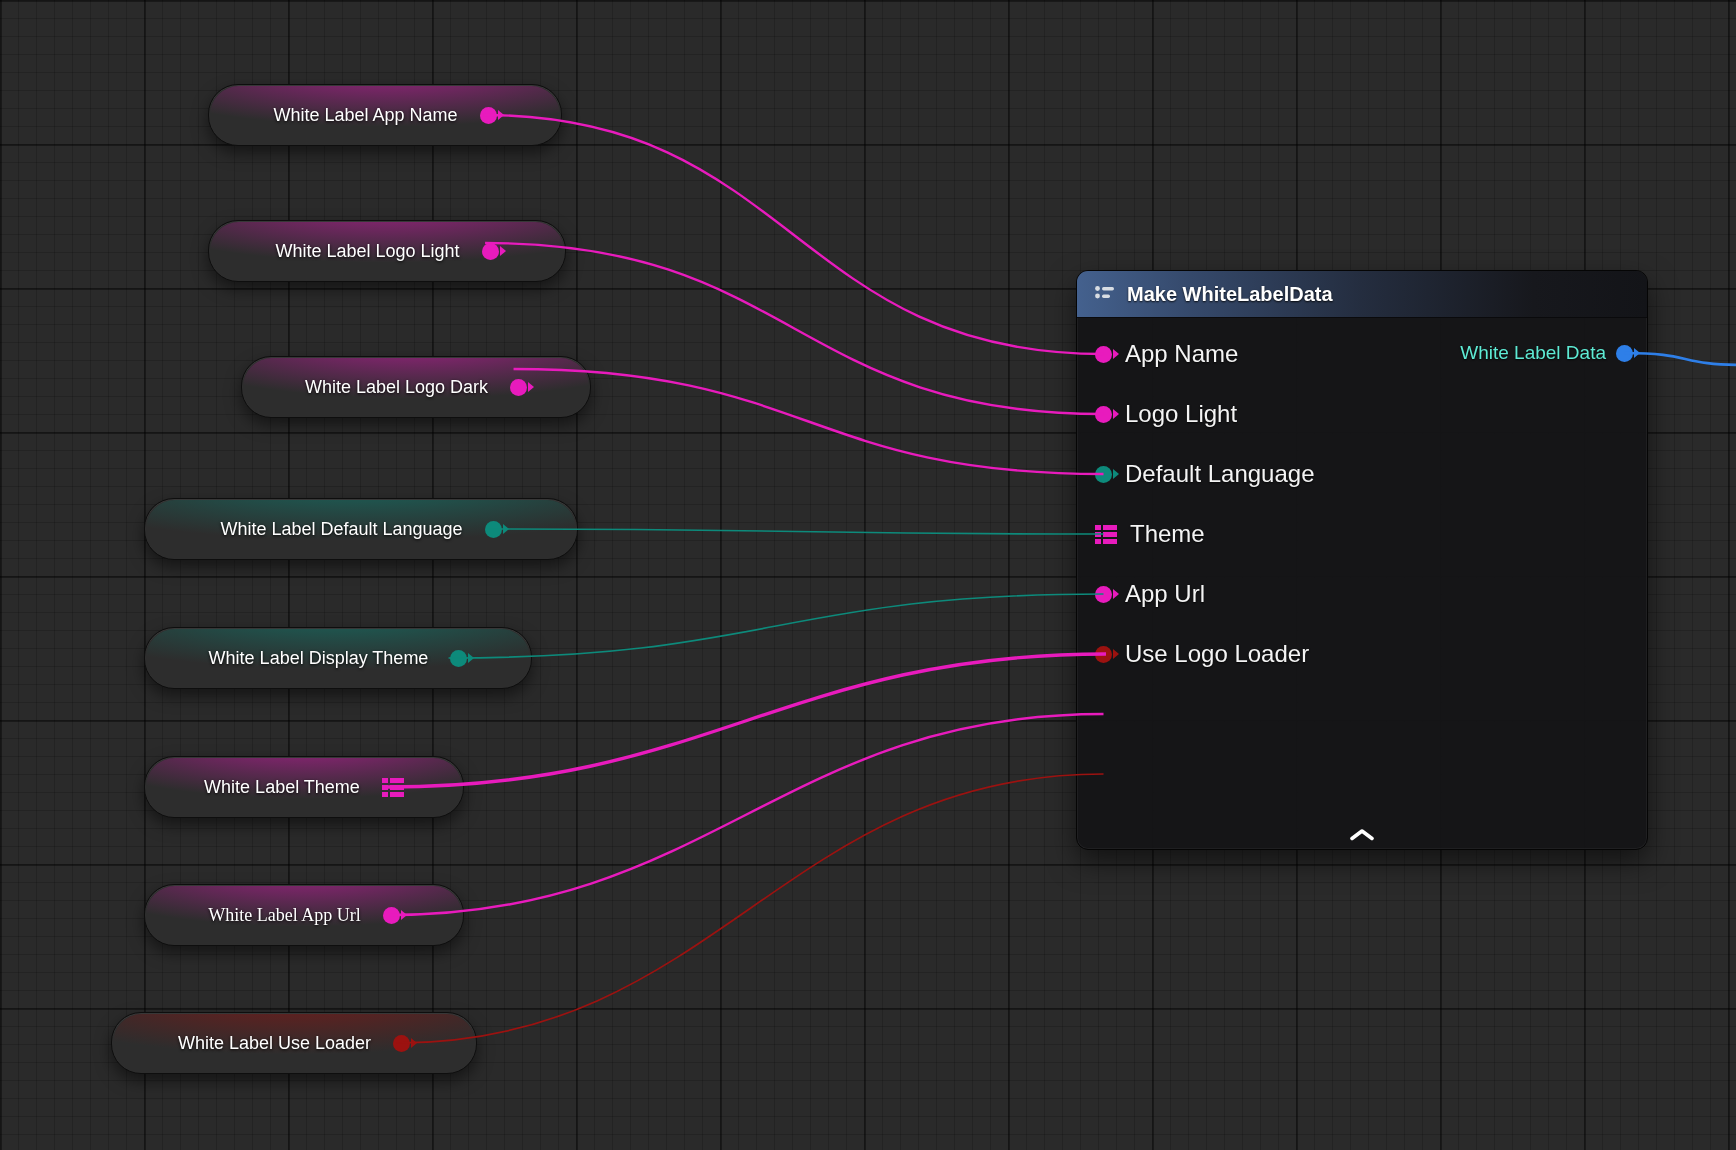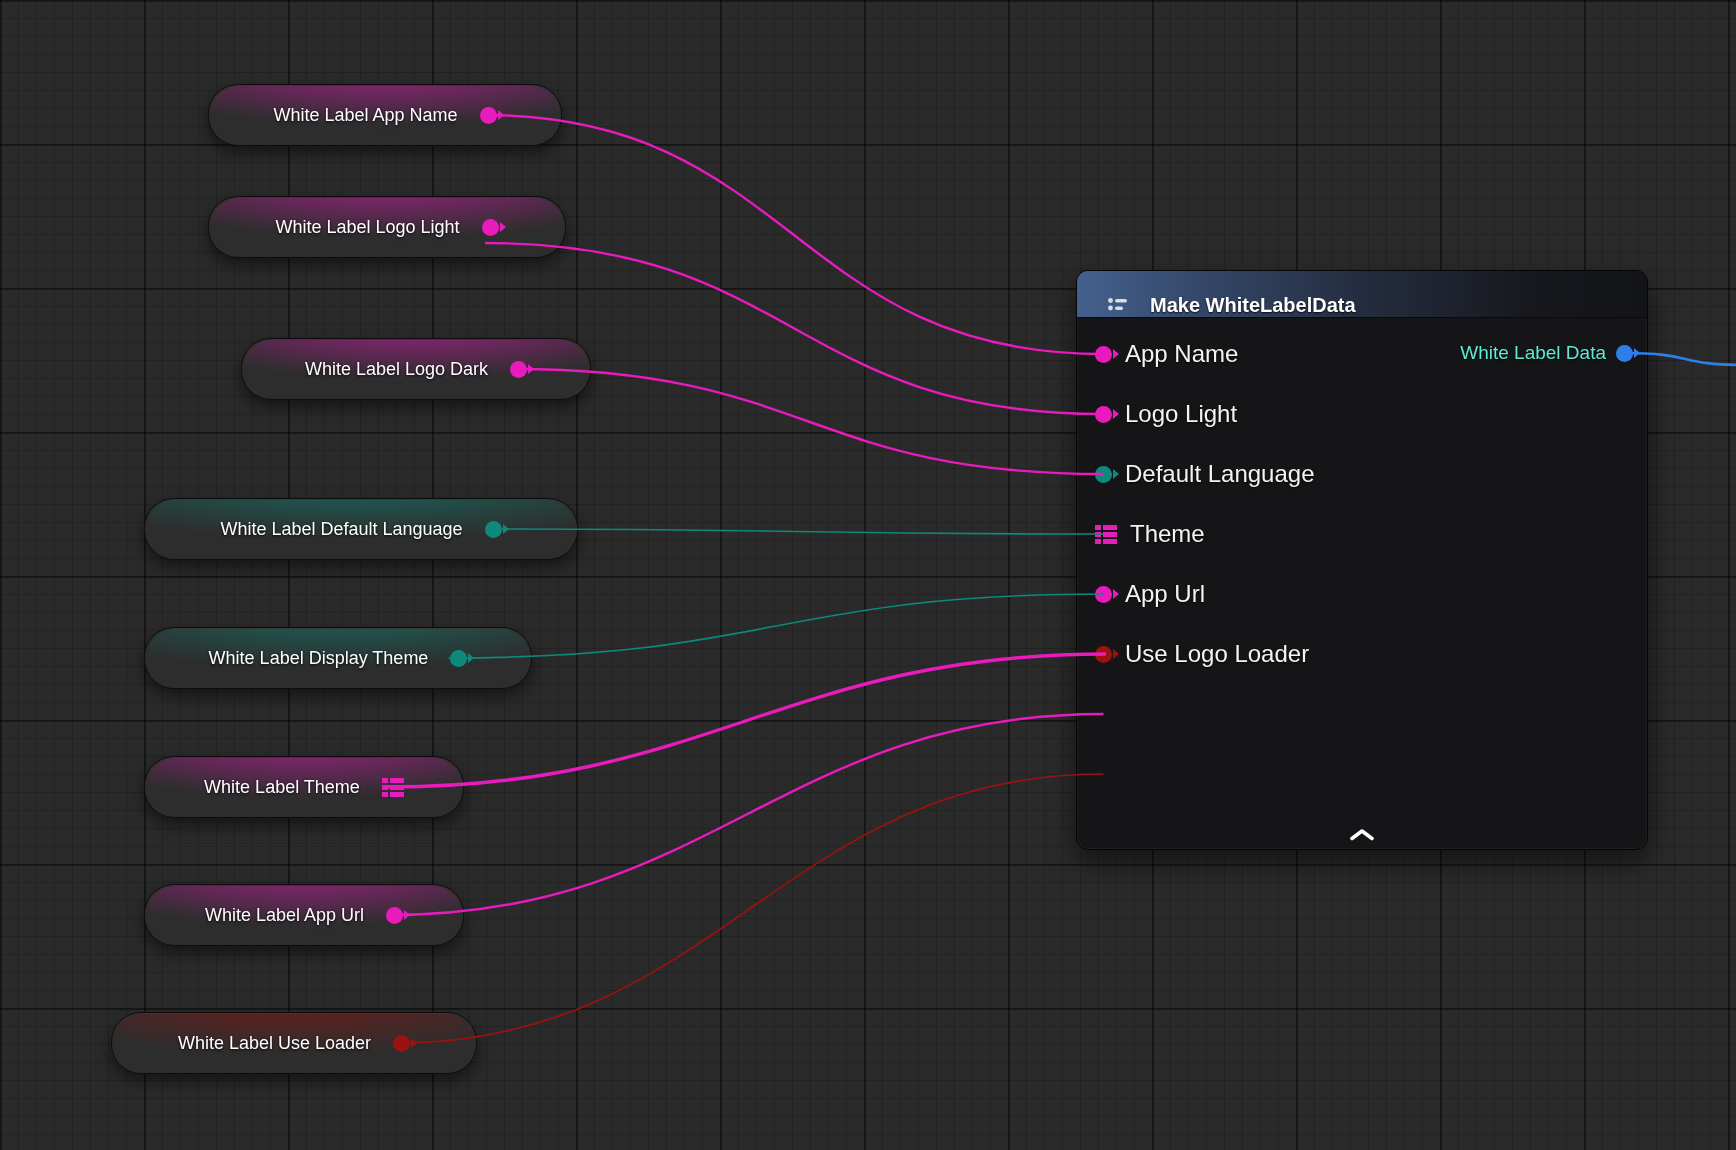--- a/index.html
+++ b/index.html
@@ -38,21 +38,21 @@
   
   .make-node{
     position:absolute;left:1076px;top:270px;width:570px;height:578px;
     background:rgba(21,21,23,0.96);border-radius:12px;border:1px solid #050505;
     box-shadow:0 12px 28px rgba(0,0,0,.55), inset 0 0 0 1px rgba(255,255,255,.045);
     z-index:2;
   }
   .make-header{
     height:46px;border-radius:11px 11px 0 0;
     background:linear-gradient(90deg,#44618e 0%,#35496b 20%,#242d3f 50%,#17181d 80%,#131418 100%);
-    display:flex;align-items:flex-end;gap:20px;padding:0 29px;border-bottom:1px solid #0a0a0c;cursor:move;
+    display:flex;align-items:center;gap:10px;padding:0 16px;border-bottom:1px solid #0a0a0c;cursor:move;
   }
   .make-title{color:#ffffff;font-size:20px;font-weight:bold;text-shadow:0 1px 2px rgba(0,0,0,.85);white-space:nowrap;}
   .pin-rows{padding-top:6px;}
   .pin-row{height:60px;display:flex;align-items:center;gap:13px;padding-left:18px;}
   .pin-row .label{color:#f4f4f4;font-size:24px;text-shadow:0 1px 2px rgba(0,0,0,.8);white-space:nowrap;}
   .output-row{position:absolute;top:52px;right:14px;height:60px;display:flex;align-items:center;gap:10px;}
   .output-row .label{color:#5eead4;font-size:19px;text-shadow:0 1px 2px rgba(0,0,0,.8);white-space:nowrap;}
   .chevron{position:absolute;left:50%;bottom:8px;transform:translateX(-50%);cursor:pointer;line-height:0;}
   
   #wires{position:absolute;left:0;top:0;z-index:3;pointer-events:none;}
@@ -72,26 +72,26 @@
       <path d="M 389.546875 915 C 709.546875 915, 783.5 714, 1103.5 714" stroke="#e81bbd" stroke-width="2.4" fill="none"></path>
       <path d="M 396.5625 1043 C 716.5625 1043, 783.5 774, 1103.5 774" stroke="#9c1210" stroke-width="1.7" fill="none"></path>
       <path d="M 1624.5 353 C 1694.5 353, 1676 365, 1746 365" stroke="#2e7fe8" stroke-width="2.6" fill="none"></path>
     </svg>
 
   <div class="var-node" style="left: 208px; top: 84px; width: 352px; --tint: #e81bbd;">
     <span class="var-label">White Label App Name</span>
     <span class="pin" style="--pin: #e81bbd;"></span>
   </div>
 
-  <div class="var-node" style="left: 208px; top: 196px; width: 356px; --tint: #e81bbd;">
+  <div class="var-node" style="left: 208px; top: 220px; width: 356px; --tint: #e81bbd;">
     <span class="var-label">White Label Logo Light</span>
     <span class="pin" style="--pin: #e81bbd;"></span>
   </div>
 
-  <div class="var-node" style="left: 241px; top: 338px; width: 348px; --tint: #e81bbd;">
+  <div class="var-node" style="left: 241px; top: 356px; width: 348px; --tint: #e81bbd;">
     <span class="var-label">White Label Logo Dark</span>
     <span class="pin" style="--pin: #e81bbd;"></span>
   </div>
 
   <div class="var-node" style="left: 144px; top: 498px; width: 432px; --tint: #0d8a7b;">
     <span class="var-label">White Label Default Language</span>
     <span class="pin" style="--pin: #0d8a7b;"></span>
   </div>
 
   <div class="var-node" style="left: 144px; top: 627px; width: 386px; --tint: #0d8a7b;">
@@ -104,21 +104,21 @@
     <span class="pin-grid" style="--pin: #e81bbd;">
         <b></b>
         <b></b>
         <b></b>
         <b></b>
         <b></b>
         <b></b>
       </span>
   </div>
 
-  <div class="var-node" style="left: 144px; top: 884px; width: 318px; --tint: #e81bbd;">
+  <div class="var-node" style="left: 144px; top: 884px; width: 318px; font-family: Liberation Serif, serif; --tint: #e81bbd;">
     <span class="var-label">White Label App Url</span>
     <span class="pin" style="--pin: #e81bbd;"></span>
   </div>
 
   <div class="var-node" style="left: 111px; top: 1012px; width: 364px; --tint: #9c1210;">
     <span class="var-label">White Label Use Loader</span>
     <span class="pin" style="--pin: #9c1210;"></span>
   </div>
 
   <div class="make-node">

